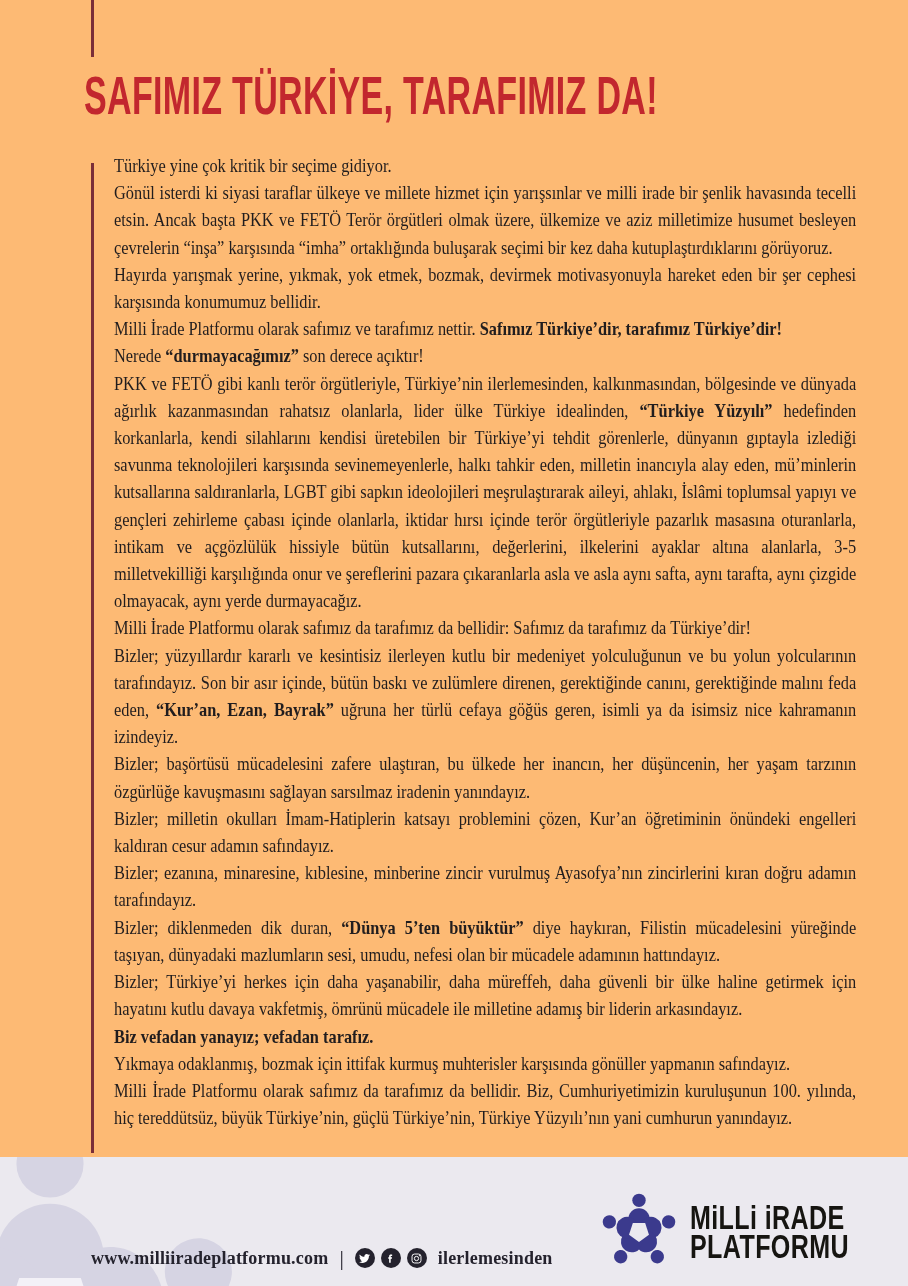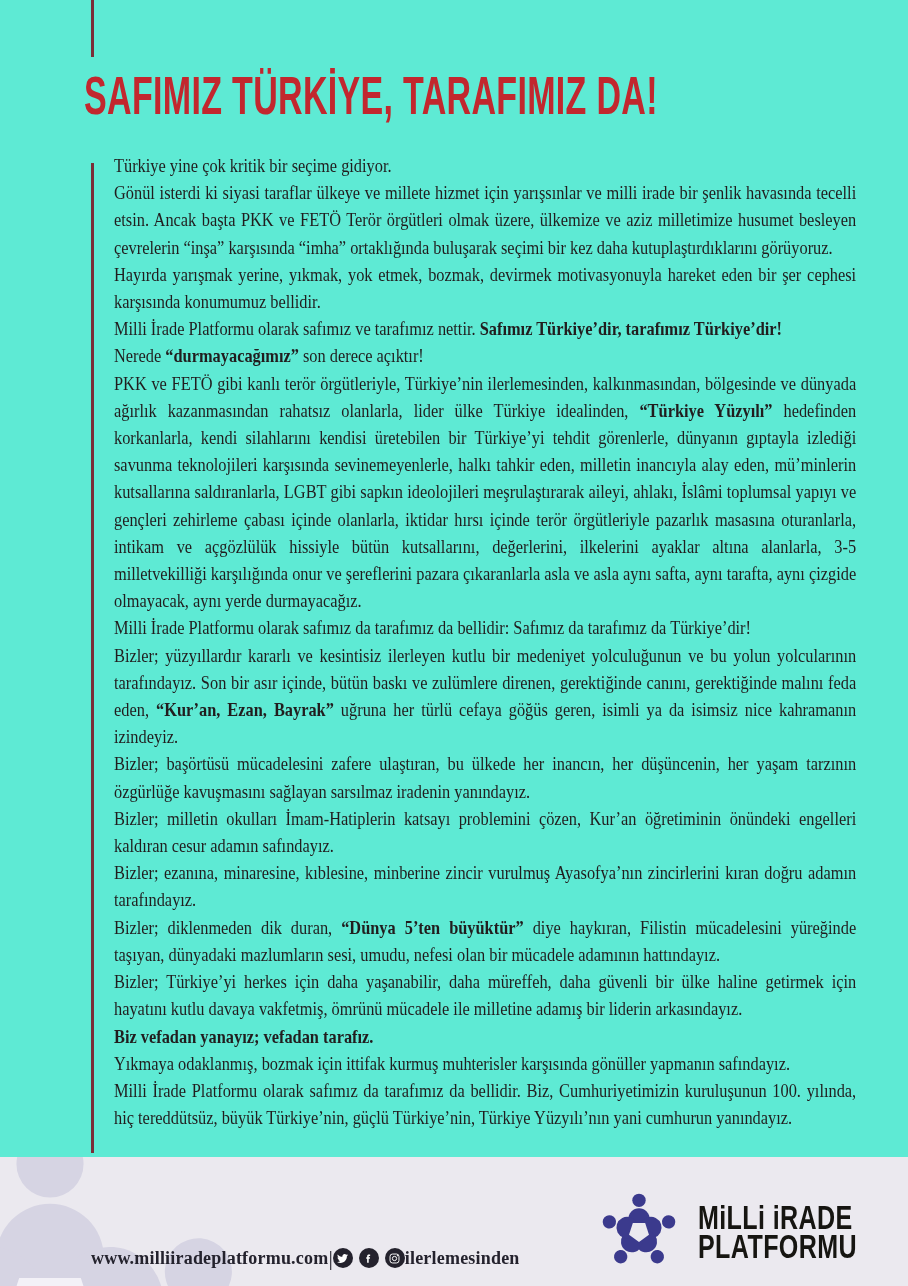--- a/index.html
+++ b/index.html
@@ -1,18 +1,18 @@
 <!DOCTYPE html>
 <html lang="tr" style="--title-red: #c2272e; --accent-line: #7a2e38; --body-text: #211d1e; --footer-bg: #ebe9ef; --footer-text: #24222d; --watermark: #d6d4e3; --emblem-blue: #3b3a8d; --brand-text: #161511;"><head>
 <meta charset="utf-8">
 <style>
   html,body{margin:0;padding:0;}
   body{width:908px;height:1286px;overflow:hidden;background:#ffffff;
        font-family:"Liberation Sans",sans-serif;}
-  .page{position:relative;width:908px;height:1286px;background:#5eead4;overflow:hidden;}
+  .page{position:relative;width:908px;height:1286px;background:#fdba74;overflow:hidden;}
 
   
   .vline{position:absolute;width:3px;background:var(--accent-line);}
   .vline.top{left:91px;top:0;height:57px;}
   .vline.body{left:91px;top:163px;height:990px;}
 
   
   .title{position:absolute;left:84px;top:68px;margin:0;white-space:nowrap;
          font:700 54px/1 "Liberation Sans",sans-serif;color:var(--title-red);
          transform:scaleX(.63);transform-origin:0 0;letter-spacing:.5px;}
@@ -25,30 +25,30 @@
   .doc p{margin:0;}
   .doc p.gap{margin-top:27px;}
   .doc b{font-weight:700;}
 
   
   .footer{position:absolute;left:0;bottom:0;width:908px;height:129px;
           background:var(--footer-bg);overflow:hidden;}
   .watermark{position:absolute;left:-145px;top:-40px;width:390px;height:406px;
              color:var(--watermark);--hole-fill:#f3f1f7;}
   .footer-links{position:absolute;left:91px;top:88px;display:flex;align-items:center;
-                color:var(--footer-text);text-align:center;}
+                gap:11px;color:var(--footer-text);text-align:center;}
   .site{font:700 18px "Liberation Serif",serif;letter-spacing:.2px;}
   .sep{font:400 22px "Liberation Serif",serif;color:var(--footer-text);}
   .socials{display:flex;align-items:center;gap:6px;}
   .sicon{width:20px;height:20px;border-radius:50%;background:var(--footer-text);
          display:flex;align-items:center;justify-content:center;}
   .sicon svg{display:block;}
   .handle{font:700 18px "Liberation Serif",serif;letter-spacing:.2px;}
 
-  .brand{position:absolute;left:600px;top:34px;display:flex;align-items:center;gap:20px;justify-content:center;}
+  .brand{position:absolute;left:600px;top:34px;display:flex;align-items:center;gap:12px;justify-content:center;}
   .brand-emblem{width:78px;height:81px;color:var(--emblem-blue);--hole-fill:var(--footer-bg);}
   .brand-name{display:flex;flex-direction:column;transform:scaleX(.76);transform-origin:0 50%;
               font:700 33px/29px "Liberation Sans",sans-serif;color:var(--brand-text);
               letter-spacing:.5px;white-space:nowrap;}
 </style>
 </head>
 <body>
 
 <svg width="0" height="0" style="position:absolute" aria-hidden="true">
   <symbol id="emblem" viewBox="0 0 100 104">

